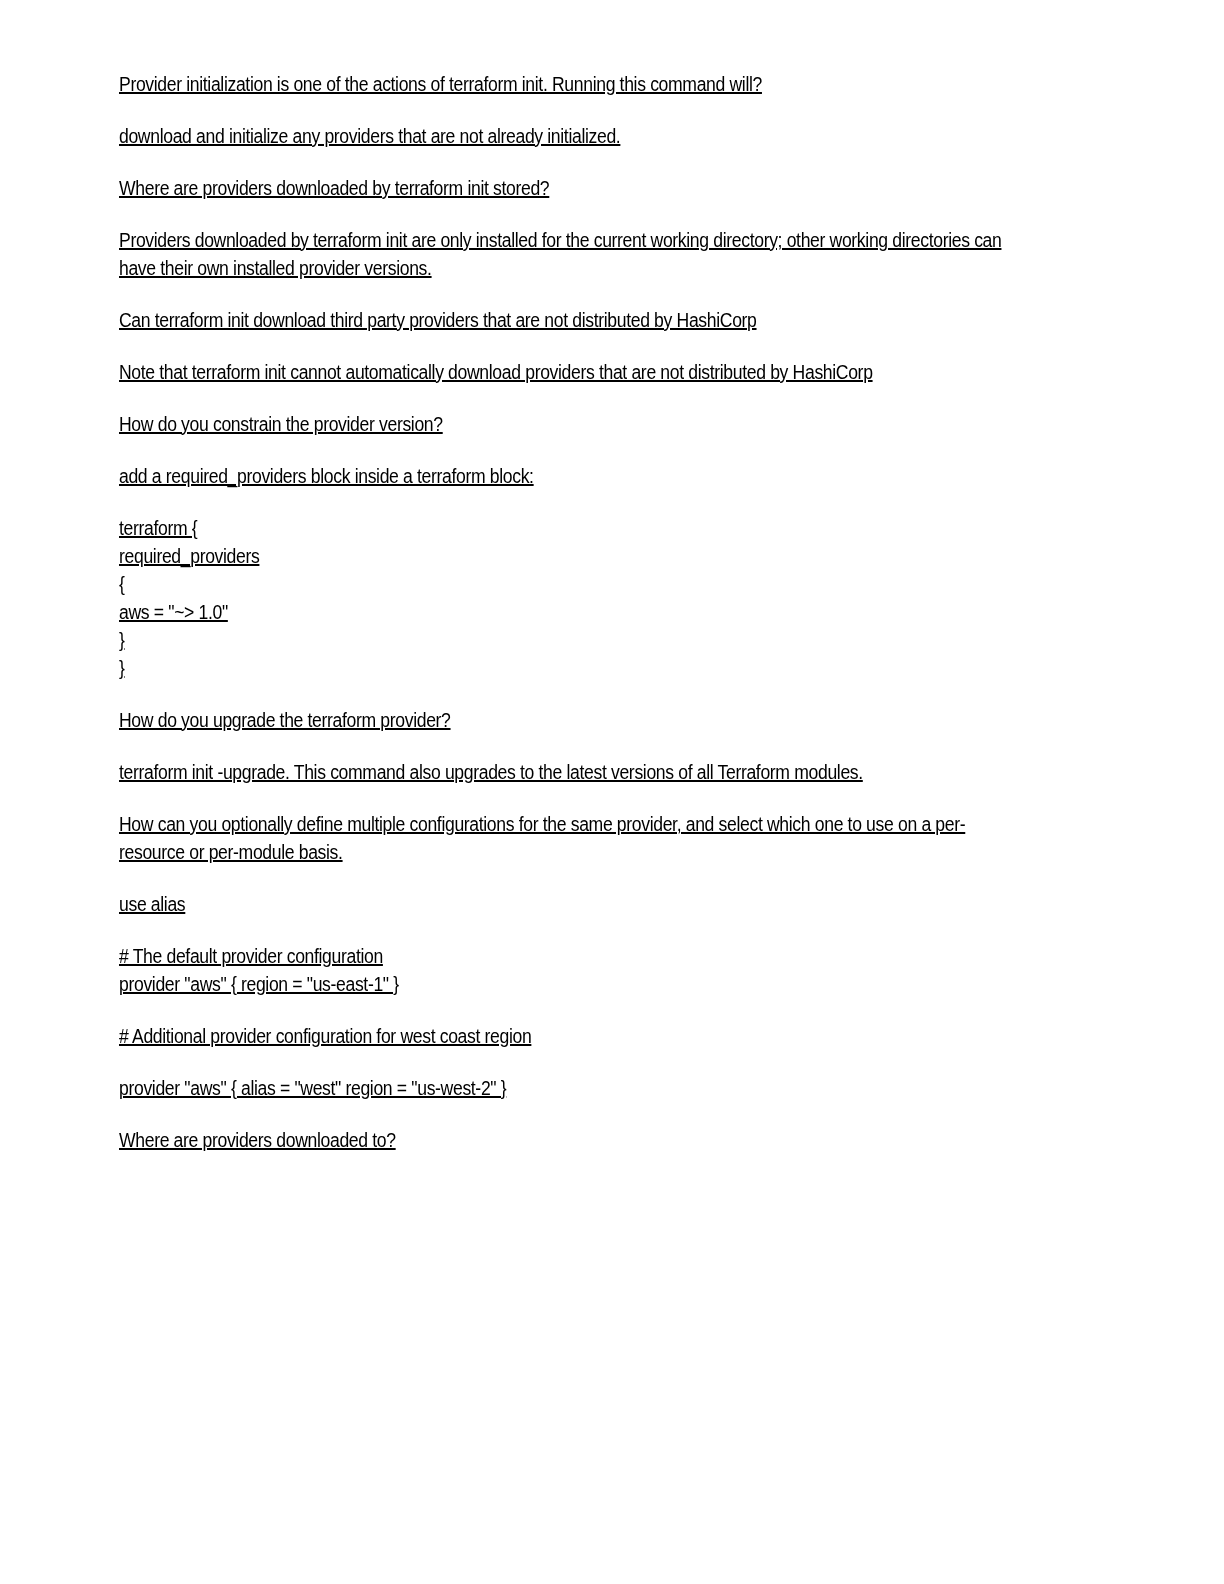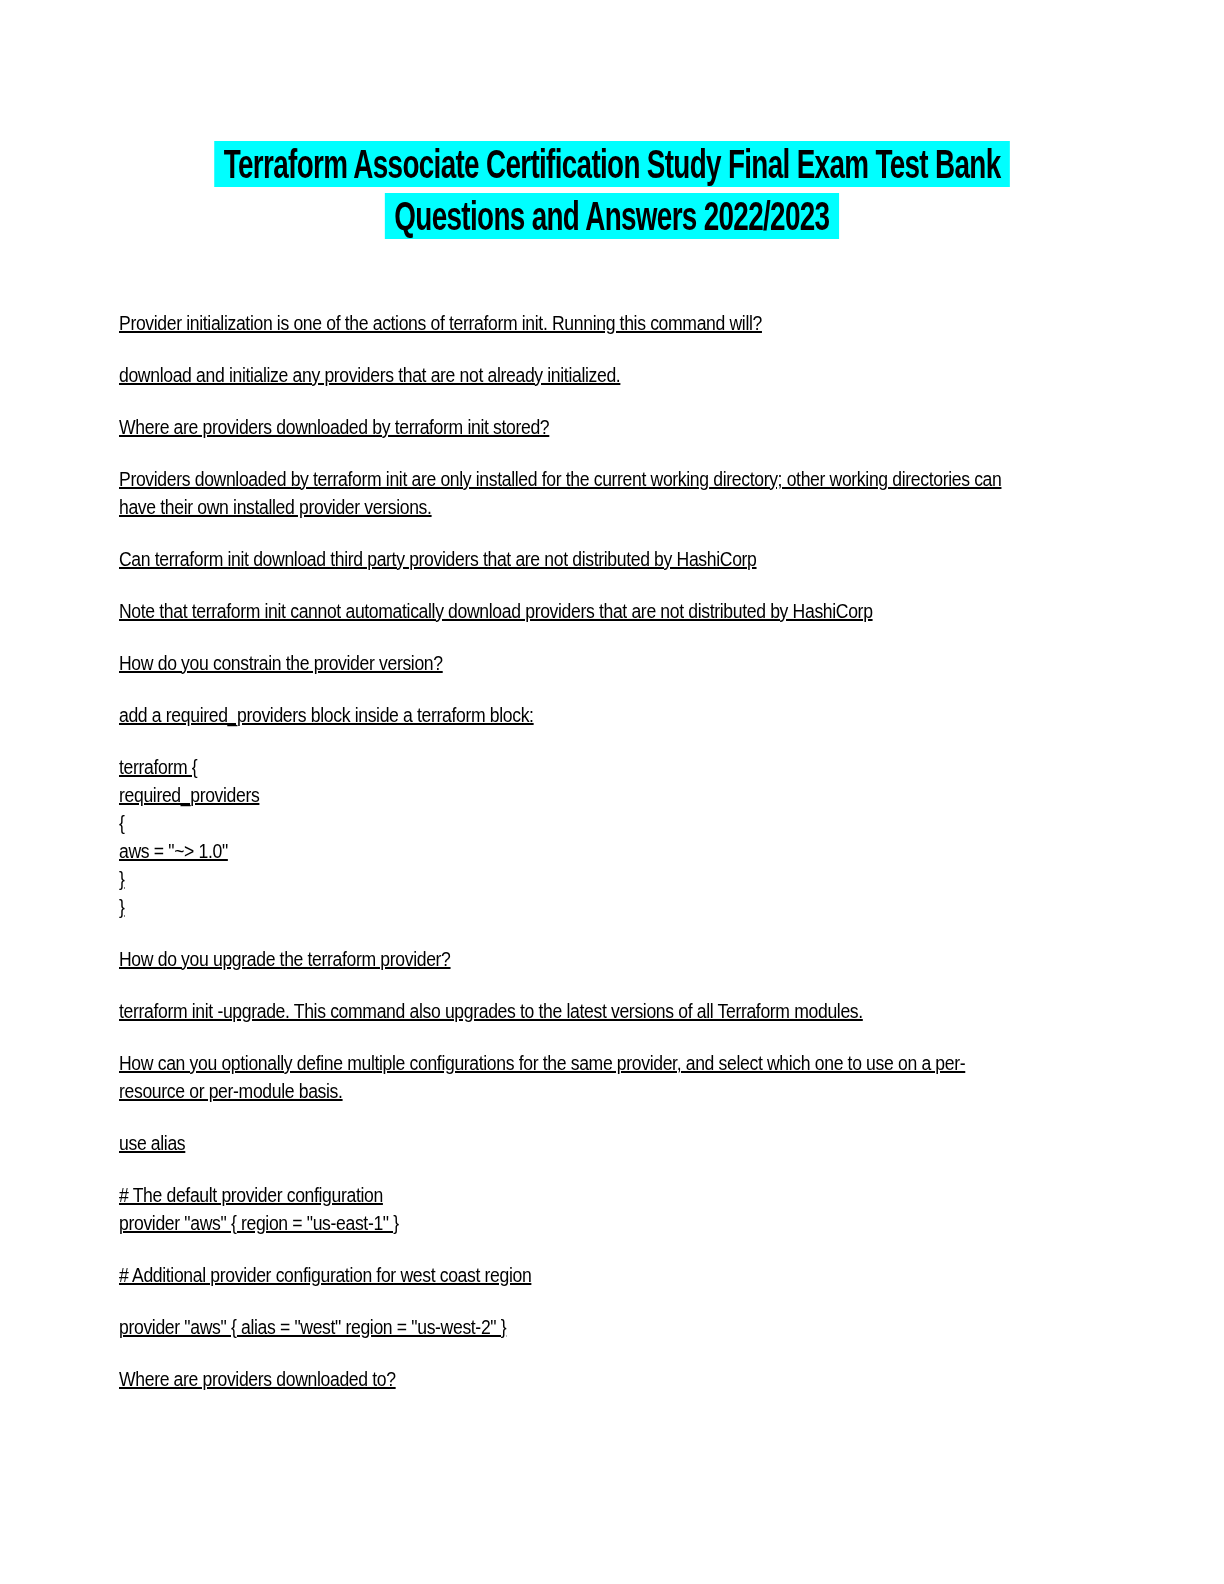--- a/index.html
+++ b/index.html
@@ -62,28 +62,20 @@
     line-height: 28px;
     letter-spacing: -0.4px;
     white-space: pre-wrap;
   }
 </style>
 </head>
 <body style="background: rgb(255, 255, 255); color: rgb(0, 0, 0);">
 
 <div class="page">
 
-  <header class="title-block">
-    <div class="title-line">
-      <span class="title-text hl" style="background: rgb(0, 255, 255);">Terraform Associate Certification Study Final Exam Test Bank</span>
-    </div>
-    <div class="title-line">
-      <span class="title-text hl" style="background: rgb(0, 255, 255);">Questions and Answers 2022/2023</span>
-    </div>
-  </header>
 
   <main class="content">
 
     <p class="para">Provider initialization is one of the actions of terraform init. Running this command will?</p>
     <p class="para">download and initialize any providers that are not already initialized.</p>
     <p class="para">Where are providers downloaded by terraform init stored?</p>
     <p class="para">Providers downloaded by terraform init are only installed for the current working directory; other working directories can have their own installed provider versions.</p>
     <p class="para">Can terraform init download third party providers that are not distributed by HashiCorp</p>
     <p class="para">Note that terraform init cannot automatically download providers that are not distributed by HashiCorp</p>
     <p class="para">How do you constrain the provider version?</p>

